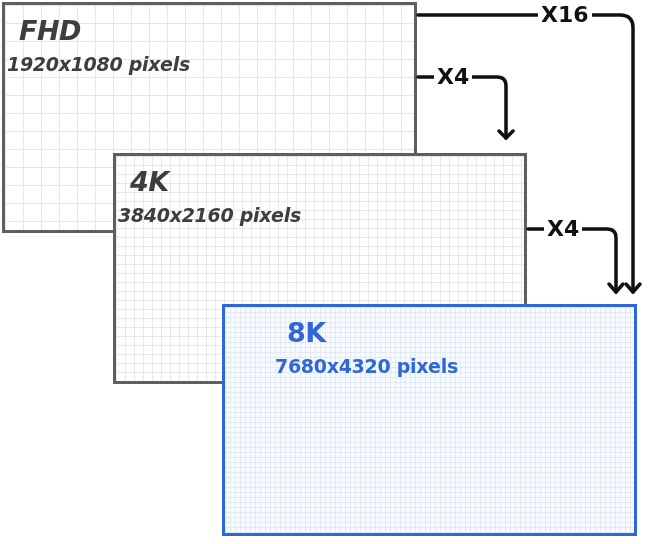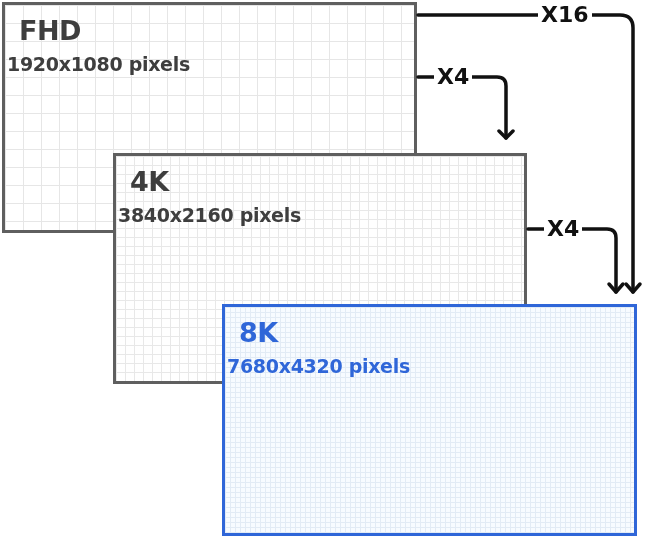--- a/index.html
+++ b/index.html
@@ -12,22 +12,22 @@
   #k4{left:113px;top:153px;width:414px;height:231px;border:3px solid #5f5f5f;
        background-color:#fff;
        background-image:linear-gradient(#e8e8e8 1px,transparent 1px),linear-gradient(90deg,#e8e8e8 1px,transparent 1px);
        background-size:9px 9px;text-align:center;}
   #k8{left:222px;top:304px;width:415px;height:232px;border:3px solid #2f66d8;
        background-color:#f7fbff;
        background-image:linear-gradient(#e2ebf5 1px,transparent 1px),linear-gradient(90deg,#e2ebf5 1px,transparent 1px);
        background-size:5px 5px;}
   .title{position:absolute;left:14px;top:10px;font-weight:bold;font-size:27px;letter-spacing:-0.5px;}
   .sub{position:absolute;left:2px;top:48px;font-size:19px;font-weight:bold;letter-spacing:-0.3px;}
-  .gray{color:#3e3e3e;}
-  .blue{color:#2f66d8;}
+  .gray{color:#3e3e3e;font-style:italic;}
+  .blue{color:#2f66d8;margin-left:48px;}
   svg.arrows{position:absolute;left:0;top:0;}
   .lbl{position:absolute;font-weight:bold;font-size:22px;color:#111;background:#fff;line-height:26px;padding:0 3px;}
 </style>
 </head>
 <body>
 
 <div class="box" id="fhd">
   <div class="title gray">FHD</div>
   <div class="sub gray">1920x1080 pixels</div>
 </div>

